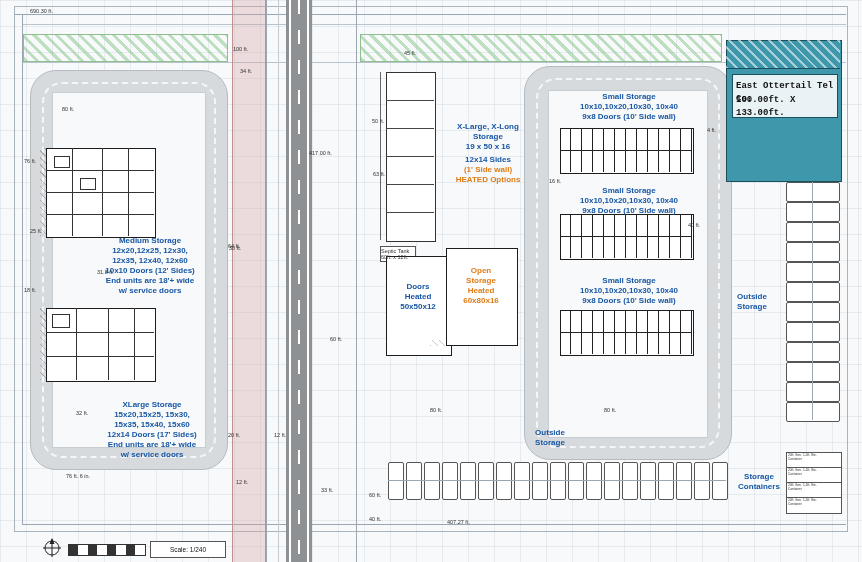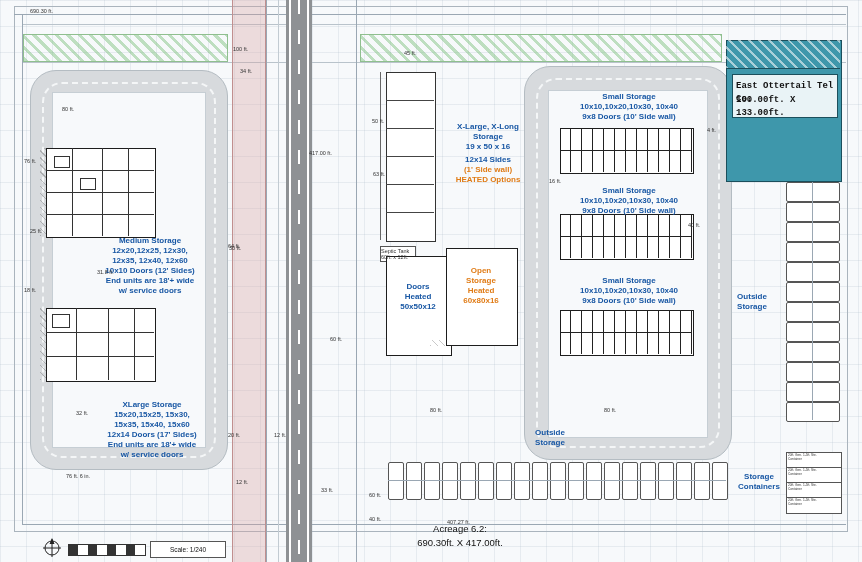--- a/index.html
+++ b/index.html
@@ -304,24 +304,20 @@
       <div class="dim" style="left: 330px; top: 336px; white-space: pre;">60 ft.</div>
       <div class="dim" style="left: 430px; top: 407px; white-space: pre;">80 ft.</div>
       <div class="dim" style="left: 604px; top: 407px; white-space: pre;">80 ft.</div>
       <div class="dim" style="left: 549px; top: 178px; white-space: pre;">16 ft.</div>
       <div class="dim" style="left: 707px; top: 127px; white-space: pre;">4 ft.</div>
       <div class="dim" style="left: 688px; top: 222px; white-space: pre;">40 ft.</div>
       <div class="dim" style="left: 381px; top: 248px; white-space: pre;">Septic Tank
 60ft. x 12ft.</div>
     </div>
 
-  <div class="acre" style="left:360px;top:522px;width:200px;">
-    <span>Acreage 6.2:</span><br>
-    <span>690.30ft. X 417.00ft.</span>
-  </div>
 
   <div class="scalebox" style="left:150px;top:541px;width:74px;height:15px;">Scale: 1/240</div>
 
   <div class="abs" style="left:68px;top:544px;width:76px;height:10px;border:1px solid #333;background:
       repeating-linear-gradient(to right,#333 0 9.5px,#fff 9.5px 19px);"></div>
 
   <div class="compass" style="left:42px;top:538px;width:20px;height:20px;">
     <svg width="20" height="20" viewBox="0 0 20 20">
       <circle cx="10" cy="10" r="7" fill="none" stroke="#222" stroke-width="1"></circle>
       <line x1="10" y1="1" x2="10" y2="19" stroke="#222" stroke-width="1"></line>

